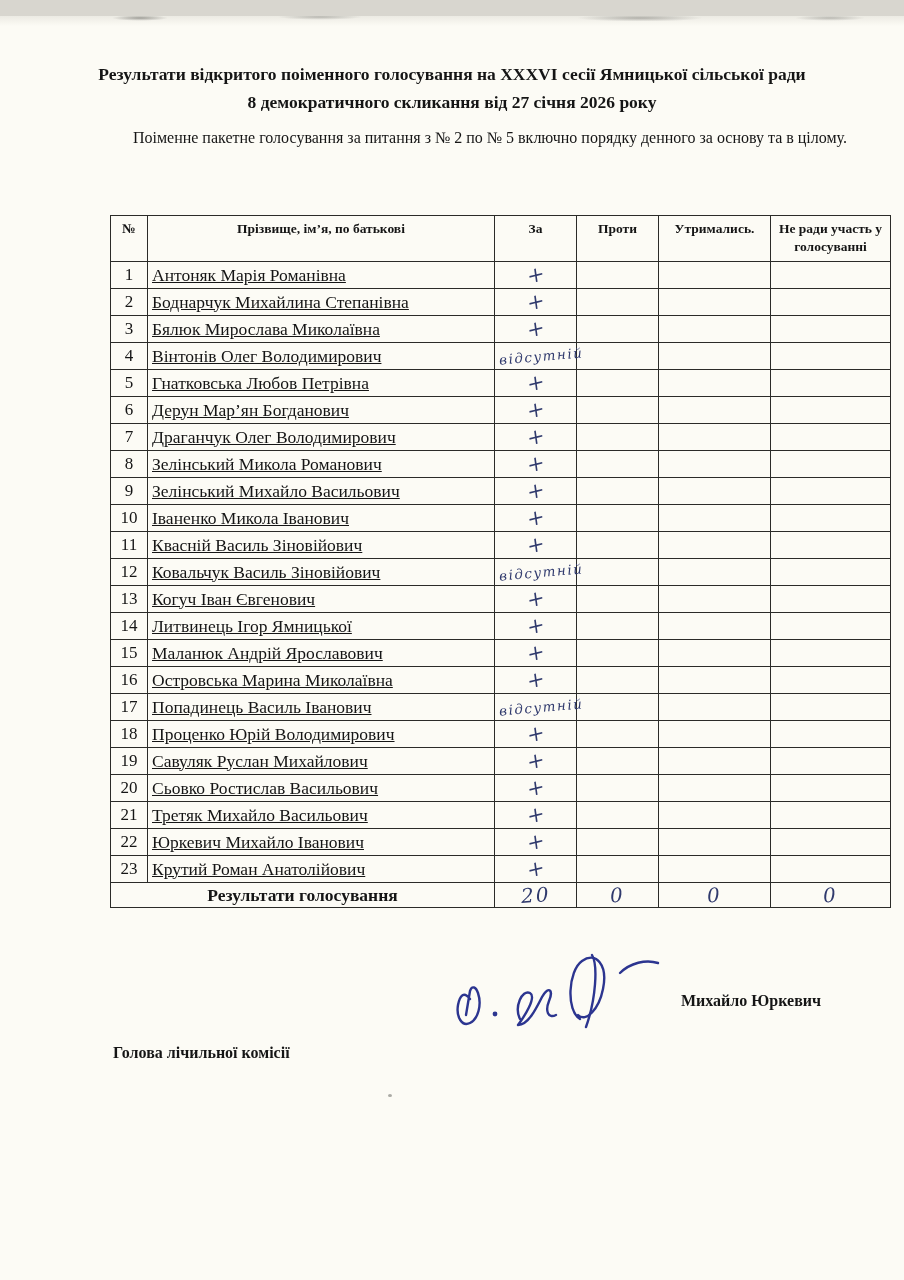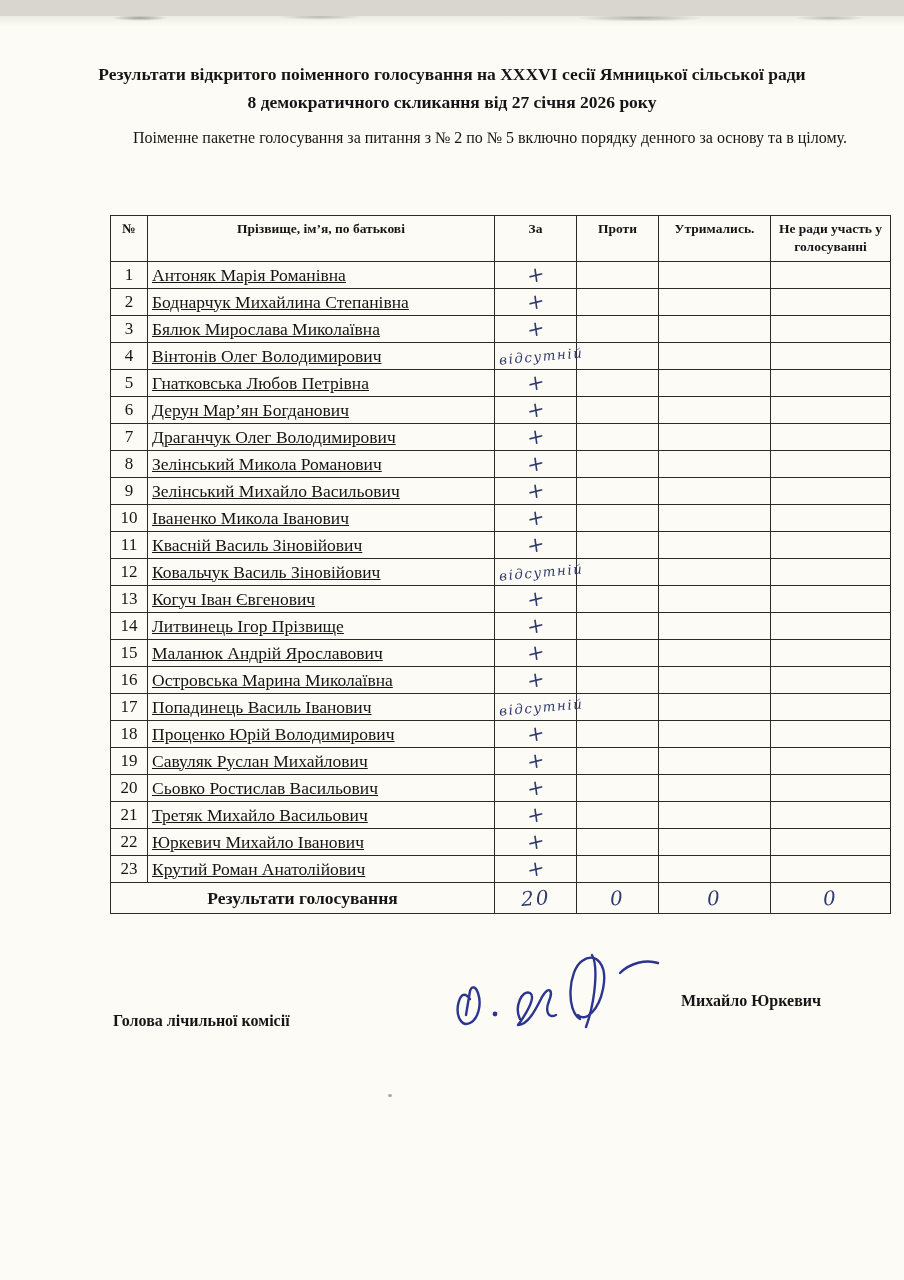--- a/index.html
+++ b/index.html
@@ -55,30 +55,30 @@
   
   .hw{color:#303a6d;font-family:"DejaVu Serif", serif;}
   .hw-plus{
     display:inline-block;font-size:21px;font-weight:normal;
     transform:rotate(-14deg) skewX(-6deg);line-height:1;
   }
   .hw-absent{
     display:inline-block;font-style:italic;font-size:13.5px;
     transform:rotate(-5deg);letter-spacing:1.5px;white-space:nowrap;
   }
-  tr.results-row{height:31px;}
+  tr.results-row{height:25px;}
   td.results-label{
     font-weight:bold;text-align:center;font-size:17.5px;
   }
   .hw-num{
     display:inline-block;font-style:italic;font-size:20px;
     transform:rotate(-4deg);letter-spacing:2px;
   }
   .footer-role{
-    position:absolute;left:113px;top:996px;
+    position:absolute;left:113px;top:1028px;
     font-weight:bold;font-size:16px;
   }
   .footer-name{
     position:absolute;left:681px;top:976px;
     font-weight:bold;font-size:16px;white-space:nowrap;text-align:right;
   }
   .signature{
     position:absolute;left:440px;top:915px;width:230px;height:125px;
   }
 </style>
@@ -216,21 +216,21 @@
         <tr class="data-row">
           <td class="c-num">13</td>
           <td class="c-name">Когуч Іван Євгенович</td>
           <td class="c-mark"><span class="hw hw-plus">+</span></td>
           <td></td>
           <td></td>
           <td></td>
         </tr>
         <tr class="data-row">
           <td class="c-num">14</td>
-          <td class="c-name">Литвинець Ігор Прізвище</td>
+          <td class="c-name">Литвинець Ігор Ямницької</td>
           <td class="c-mark"><span class="hw hw-plus">+</span></td>
           <td></td>
           <td></td>
           <td></td>
         </tr>
         <tr class="data-row">
           <td class="c-num">15</td>
           <td class="c-name">Маланюк Андрій Ярославович</td>
           <td class="c-mark"><span class="hw hw-plus">+</span></td>
           <td></td>

